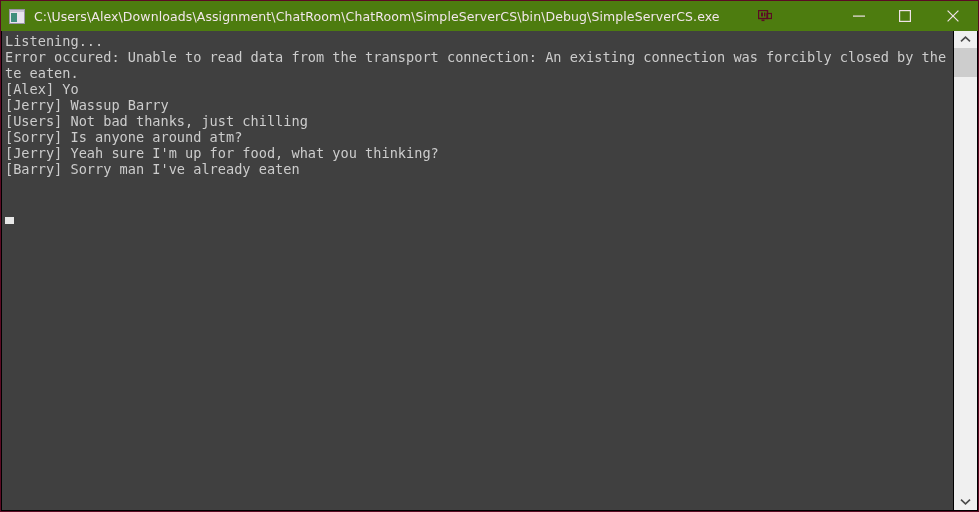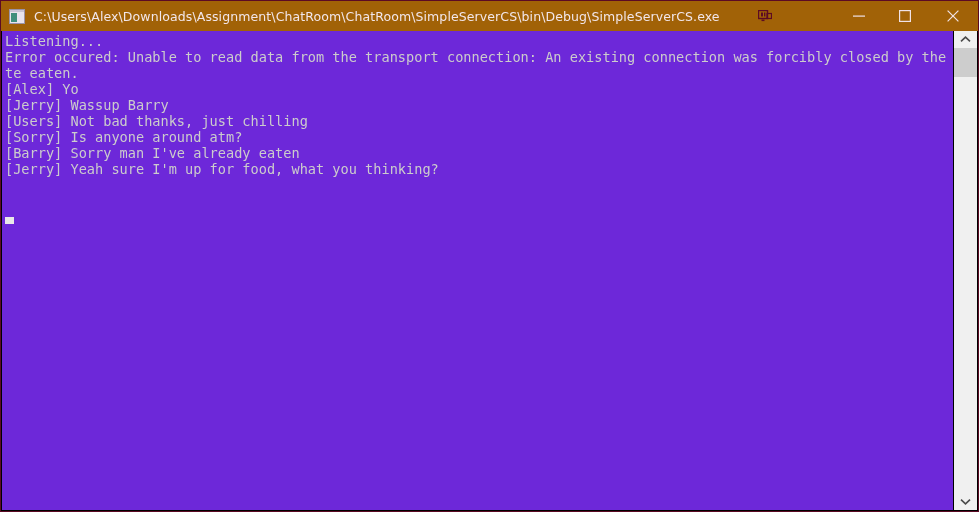--- a/index.html
+++ b/index.html
@@ -24,21 +24,21 @@
     overflow: hidden;
   }
 
   
   .titlebar {
     position: absolute;
     top: 0;
     left: 0;
     right: 0;
     height: 30px;
-    background: #a16207;
+    background: #4d7c0f;
     display: flex;
     align-items: center;
     user-select: none;
   }
 
   .app-icon {
     width: 16px;
     height: 15px;
     margin-left: 8px;
     margin-right: 9px;
@@ -99,21 +99,21 @@
   .winbtn svg { display: block; }
   .winbtn-close { width: 50px; }
 
   
   .console {
     position: absolute;
     left: 1px;
     top: 30px;
     right: 25px;
     bottom: 1px;
-    background: #6d28d9;
+    background: #404040;
     overflow: hidden;
     padding: 2px 0 0 3px;
     box-sizing: border-box;
   }
 
   .console-line {
     color: #cccccc;
     font-family: "DejaVu Sans Mono", monospace;
     font-size: 13.6px;
     line-height: 16px;
@@ -210,22 +210,22 @@
   </div>
 
   <div class="console">
     <div class="console-line">Listening...</div>
     <div class="console-line">Error occured: Unable to read data from the transport connection: An existing connection was forcibly closed by the remo</div>
     <div class="console-line">te eaten.</div>
     <div class="console-line">[Alex] Yo</div>
     <div class="console-line">[Jerry] Wassup Barry</div>
     <div class="console-line">[Users] Not bad thanks, just chilling</div>
     <div class="console-line">[Sorry] Is anyone around atm?</div>
+    <div class="console-line">[Jerry] Yeah sure I'm up for food, what you thinking?</div>
     <div class="console-line">[Barry] Sorry man I've already eaten</div>
-    <div class="console-line">[Jerry] Yeah sure I'm up for food, what you thinking?</div>
     <div class="cursor"></div>
   </div>
 
   <div class="scrollbar">
     <div class="sb-btn sb-btn-up">
       <svg width="11" height="7" viewBox="0 0 11 7">
         <path d="M1 5.4 L5.5 1.2 L10 5.4" stroke="#4a4a4a" stroke-width="1.6" fill="none"></path>
       </svg>
     </div>
     <div class="sb-track">

